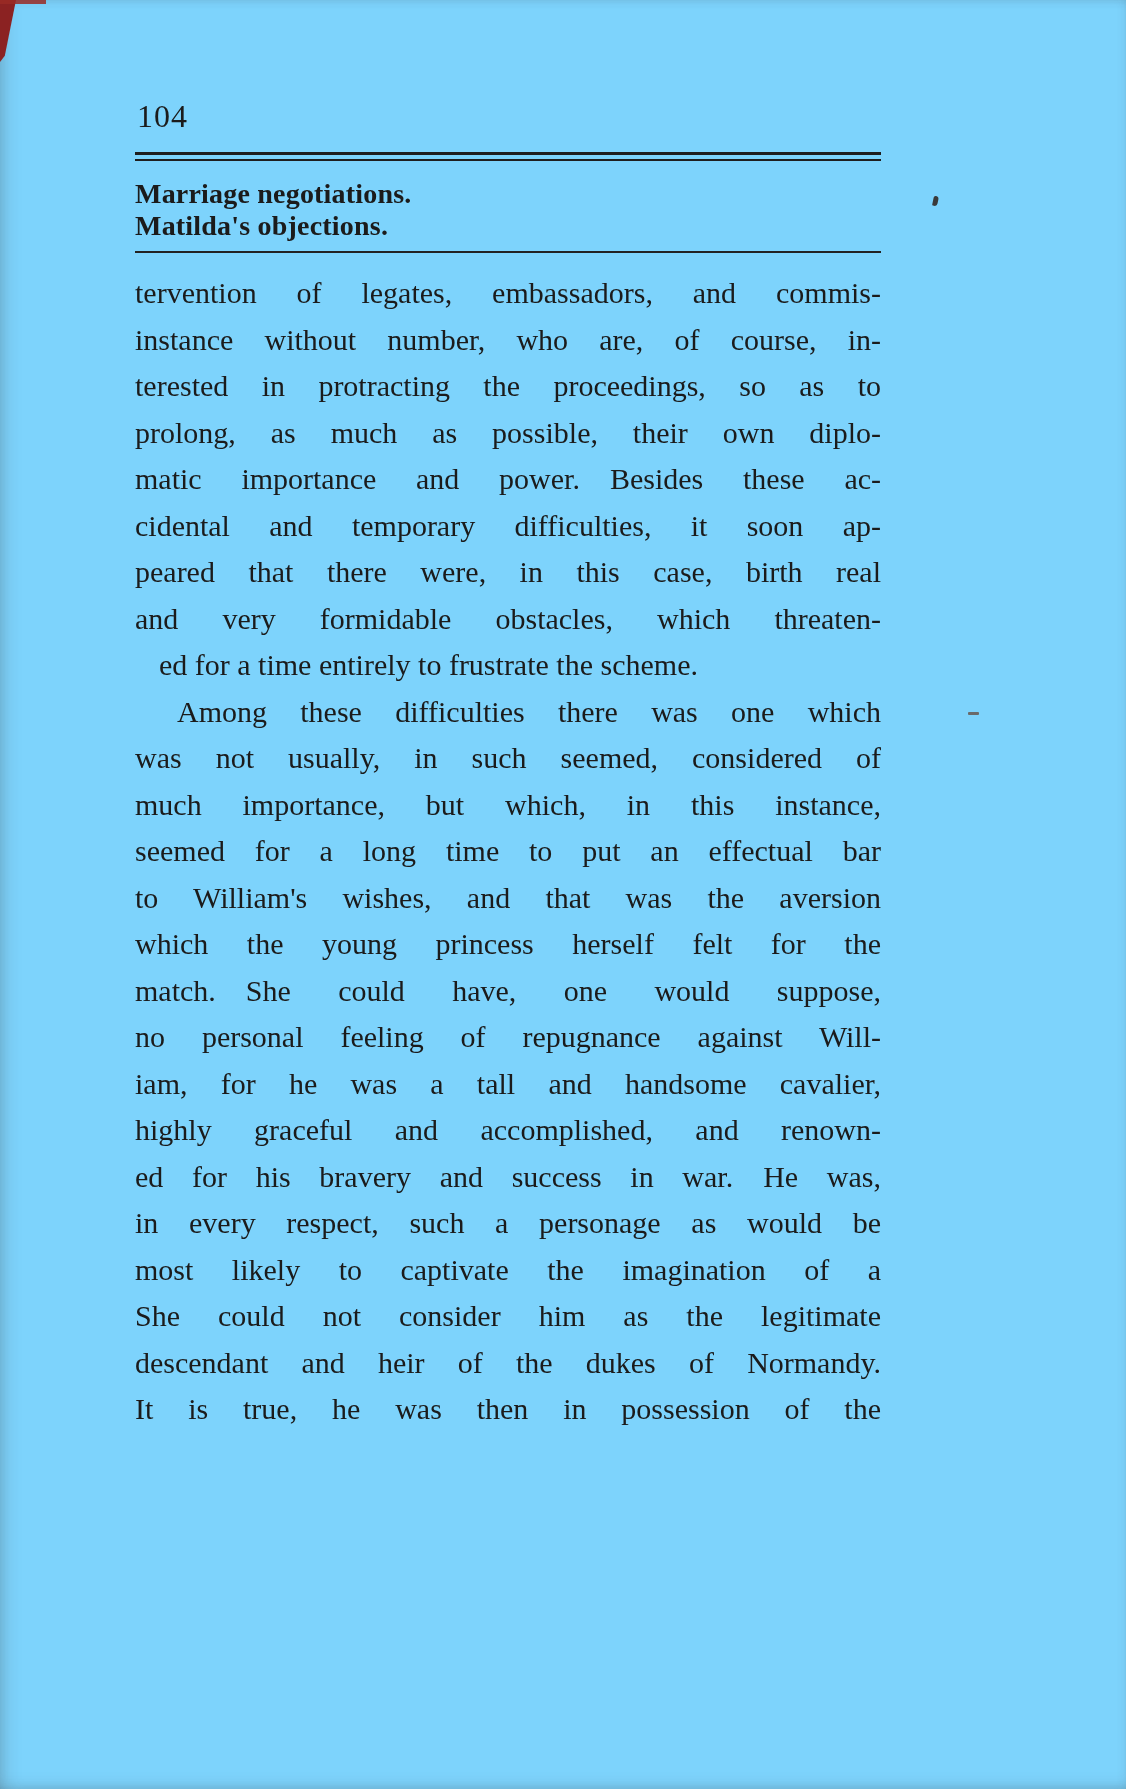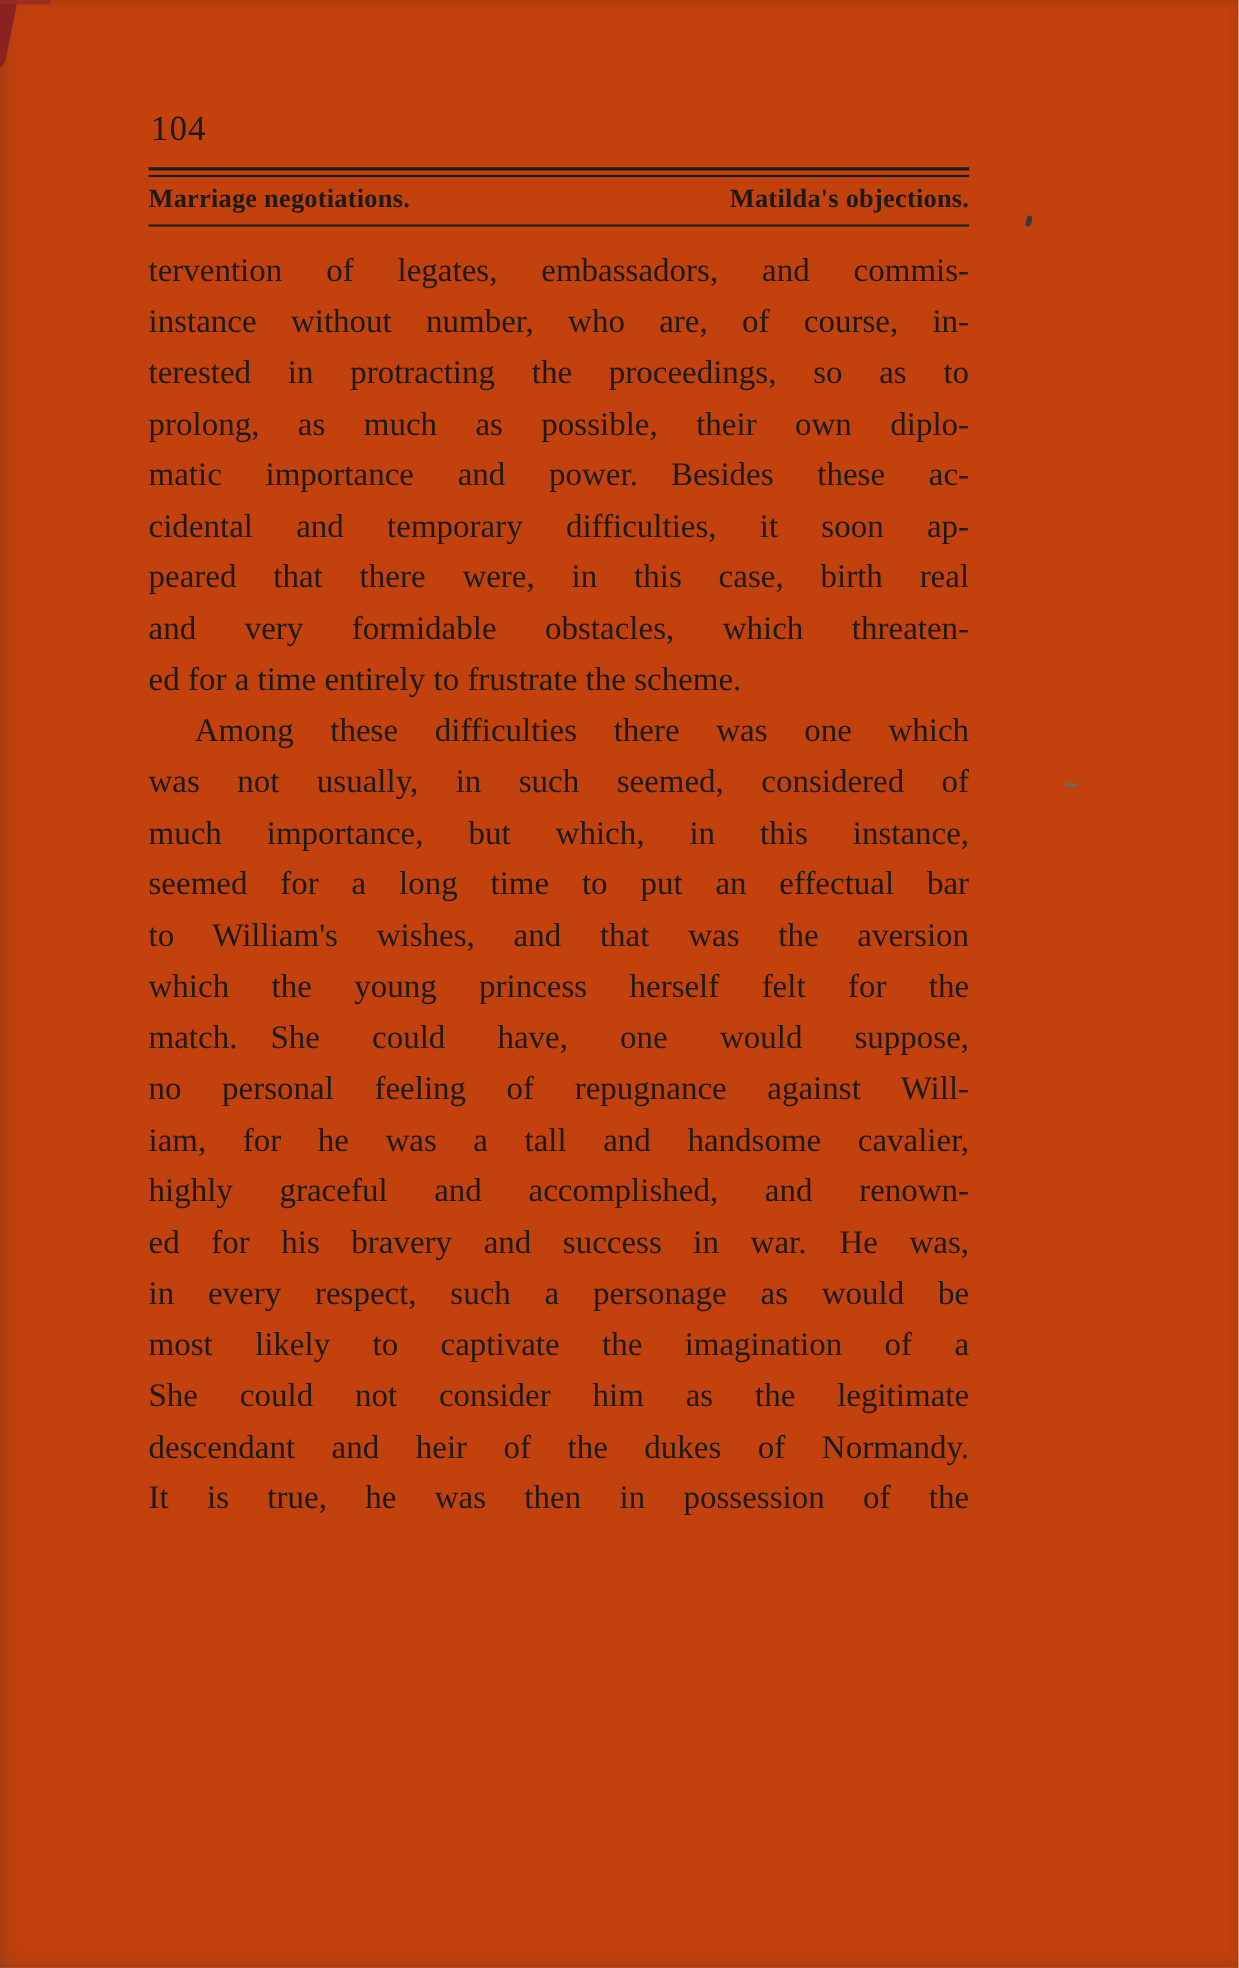--- a/index.html
+++ b/index.html
@@ -5,21 +5,21 @@
   html, body {
     margin: 0;
     padding: 0;
     background: #e9e9e7;
   }
   .page {
     position: relative;
     width: 1126px;
     height: 1789px;
     margin: 0 auto;
-    background: #c2410c;
+    background: #7dd3fc;
     color: #1b1b1b;
     font-family: "Liberation Serif", "DejaVu Serif", serif;
     overflow: hidden;
     box-shadow: inset 14px 0 20px -14px rgba(60,60,60,0.35),
                 inset -6px 0 14px -10px rgba(60,60,60,0.20),
                 inset 0 -12px 16px -12px rgba(60,60,60,0.25),
                 inset 0 8px 12px -10px rgba(60,60,60,0.18);
   }
   .content {
     position: absolute;
@@ -52,24 +52,25 @@
   }
   .double-rule {
     margin-top: 12px;
     border-top: 3px solid #1e1e1e;
     border-bottom: 2px solid #1e1e1e;
     height: 4px;
   }
   .running-heads {
     display: flex;
     justify-content: space-between;
-    margin-top: 7px;
-    font-size: 24px;
+    margin-top: 17px;
+    font-size: 28px;
     font-weight: bold;
     letter-spacing: 0.2px;
+    flex-direction: column;
   }
   .single-rule {
     margin-top: 9px;
     border-top: 2px solid #222;
     height: 0;
   }
 
   
   .body-text {
     margin-top: 17px;
@@ -77,20 +78,21 @@
     line-height: 46.5px;
   }
   .line {
     text-align: justify;
     text-align-last: justify;
     text-justify: inter-word;
     white-space: normal;
   }
   .line.no-justify {
     text-align-last: left;
+    margin-left: 24px;
   }
   .line.indent {
     text-indent: 42px;
   }
 
   
   .artifact { position: absolute; }
   .artifact-red-corner {
     left: 0; top: 0;
     width: 16px; height: 62px;

